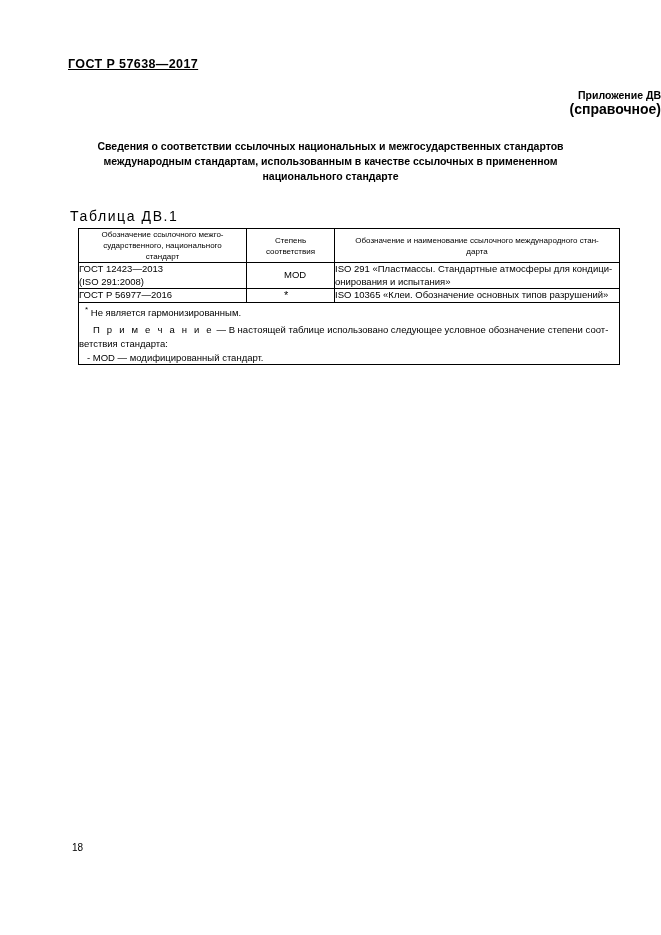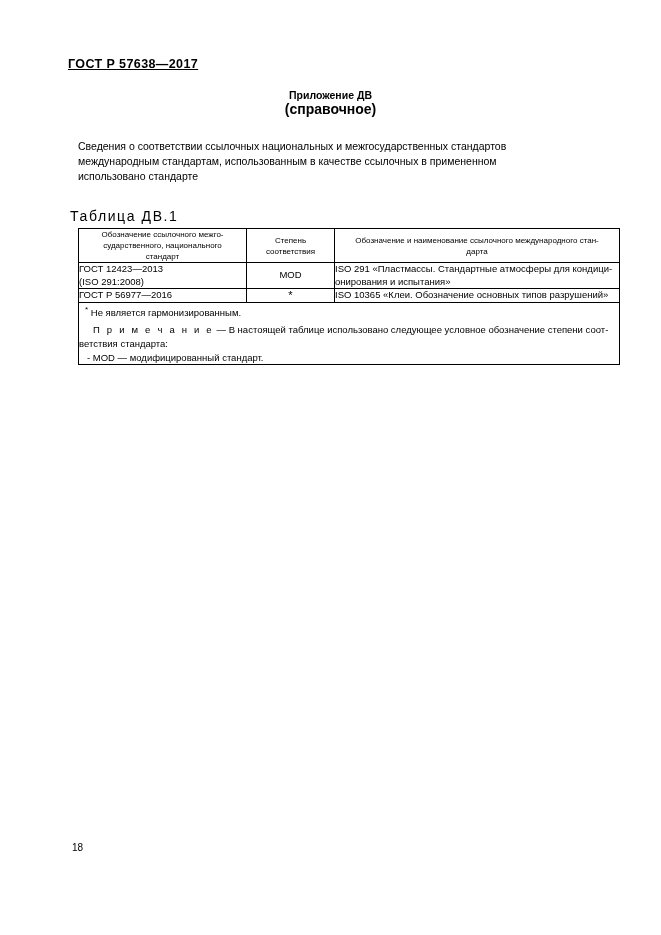--- a/index.html
+++ b/index.html
@@ -29,37 +29,37 @@
     font-size: 12.5px;
     font-weight: bold;
     letter-spacing: 0.4px;
     text-decoration: underline;
   }
   .annex-head {
     position: absolute;
     left: 0;
     top: 88px;
     width: 661px;
-    text-align: center;
+    text-align: right;
     font-size: 10.5px;
     font-weight: bold;
     line-height: 14px;
   }
   .annex-sub {
     font-weight: bold;
     font-size: 14px;
   }
   .title-block {
     position: absolute;
     left: 78px;
     top: 139px;
     width: 505px;
-    text-align: left;
+    text-align: center;
     font-size: 10.5px;
-    font-weight: normal;
+    font-weight: bold;
     line-height: 15px;
   }
   .table-caption {
     position: absolute;
     left: 70px;
     top: 208px;
     font-size: 14px;
     letter-spacing: 1.6px;
   }
   .tbl {
@@ -84,21 +84,22 @@
   }
   .c1 { width: 168px; }
   .c2 { width: 88px; margin-left: 8px; }
   .c3 { width: 285px; }
   .body-cell {
     font-size: 9.5px;
     line-height: 12.5px;
     padding: 3px 6px 4px 6px;
   }
   .body-cell.center {
-    text-align: center;
+    text-align: left;
+    padding-left: 37px;
   }
   .note-cell {
     border: 1px solid #000000;
     border-top: none;
     font-size: 9.5px;
     line-height: 13px;
     padding: 5px 8px 7px 10px;
   }
   .fn-line {
     margin: 0 0 2px 0;
@@ -138,21 +139,21 @@
   <div class="doc-code">ГОСТ Р 57638—2017</div>
 
   <div class="annex-head">
     <div>Приложение ДВ</div>
     <div class="annex-sub">(справочное)</div>
   </div>
 
   <div class="title-block">
     <div>Сведения о соответствии ссылочных национальных и  межгосударственных стандартов</div>
     <div>международным стандартам, использованным в качестве ссылочных в примененном</div>
-    <div>использовано стандарте</div>
+    <div>национального стандарте</div>
   </div>
 
   <div class="table-caption">Таблица ДВ.1</div>
 
   <table class="tbl">
     <colgroup>
       <col class="c1">
       <col class="c2">
       <col class="c3">
     </colgroup>

